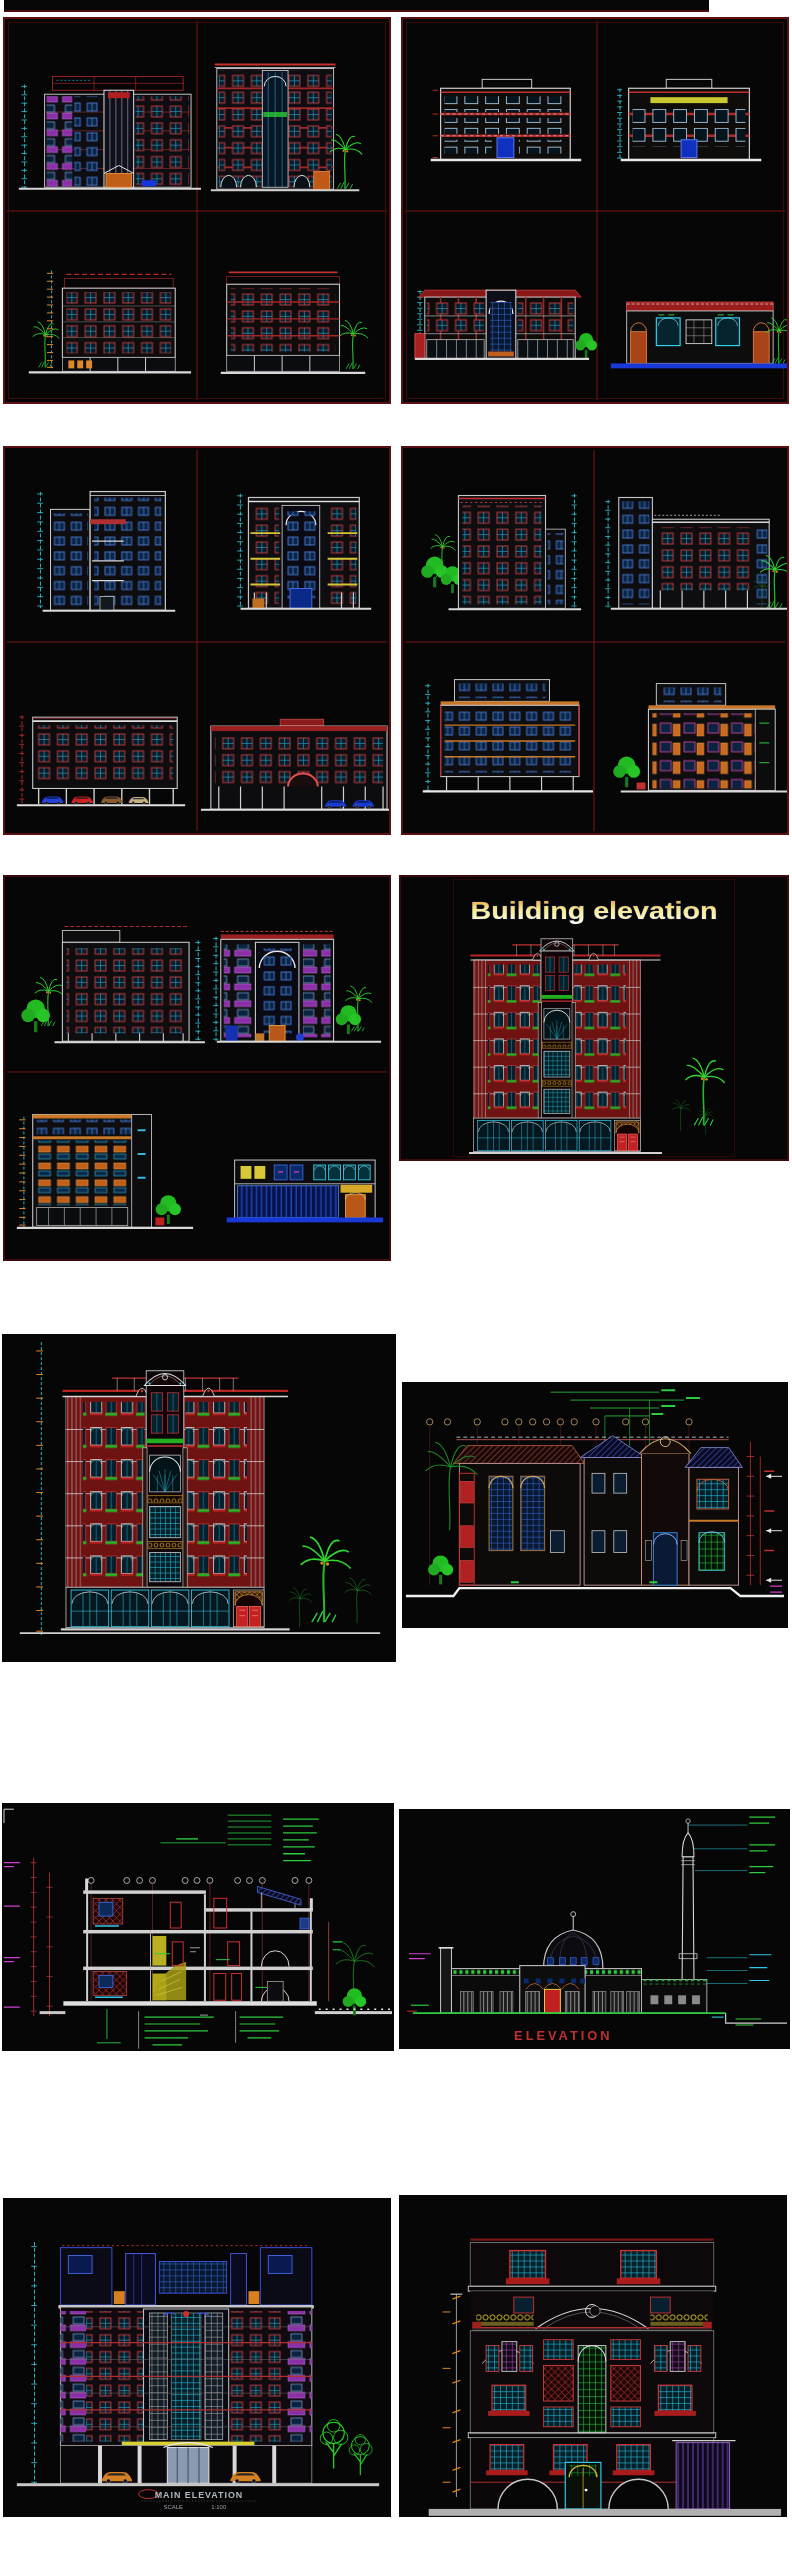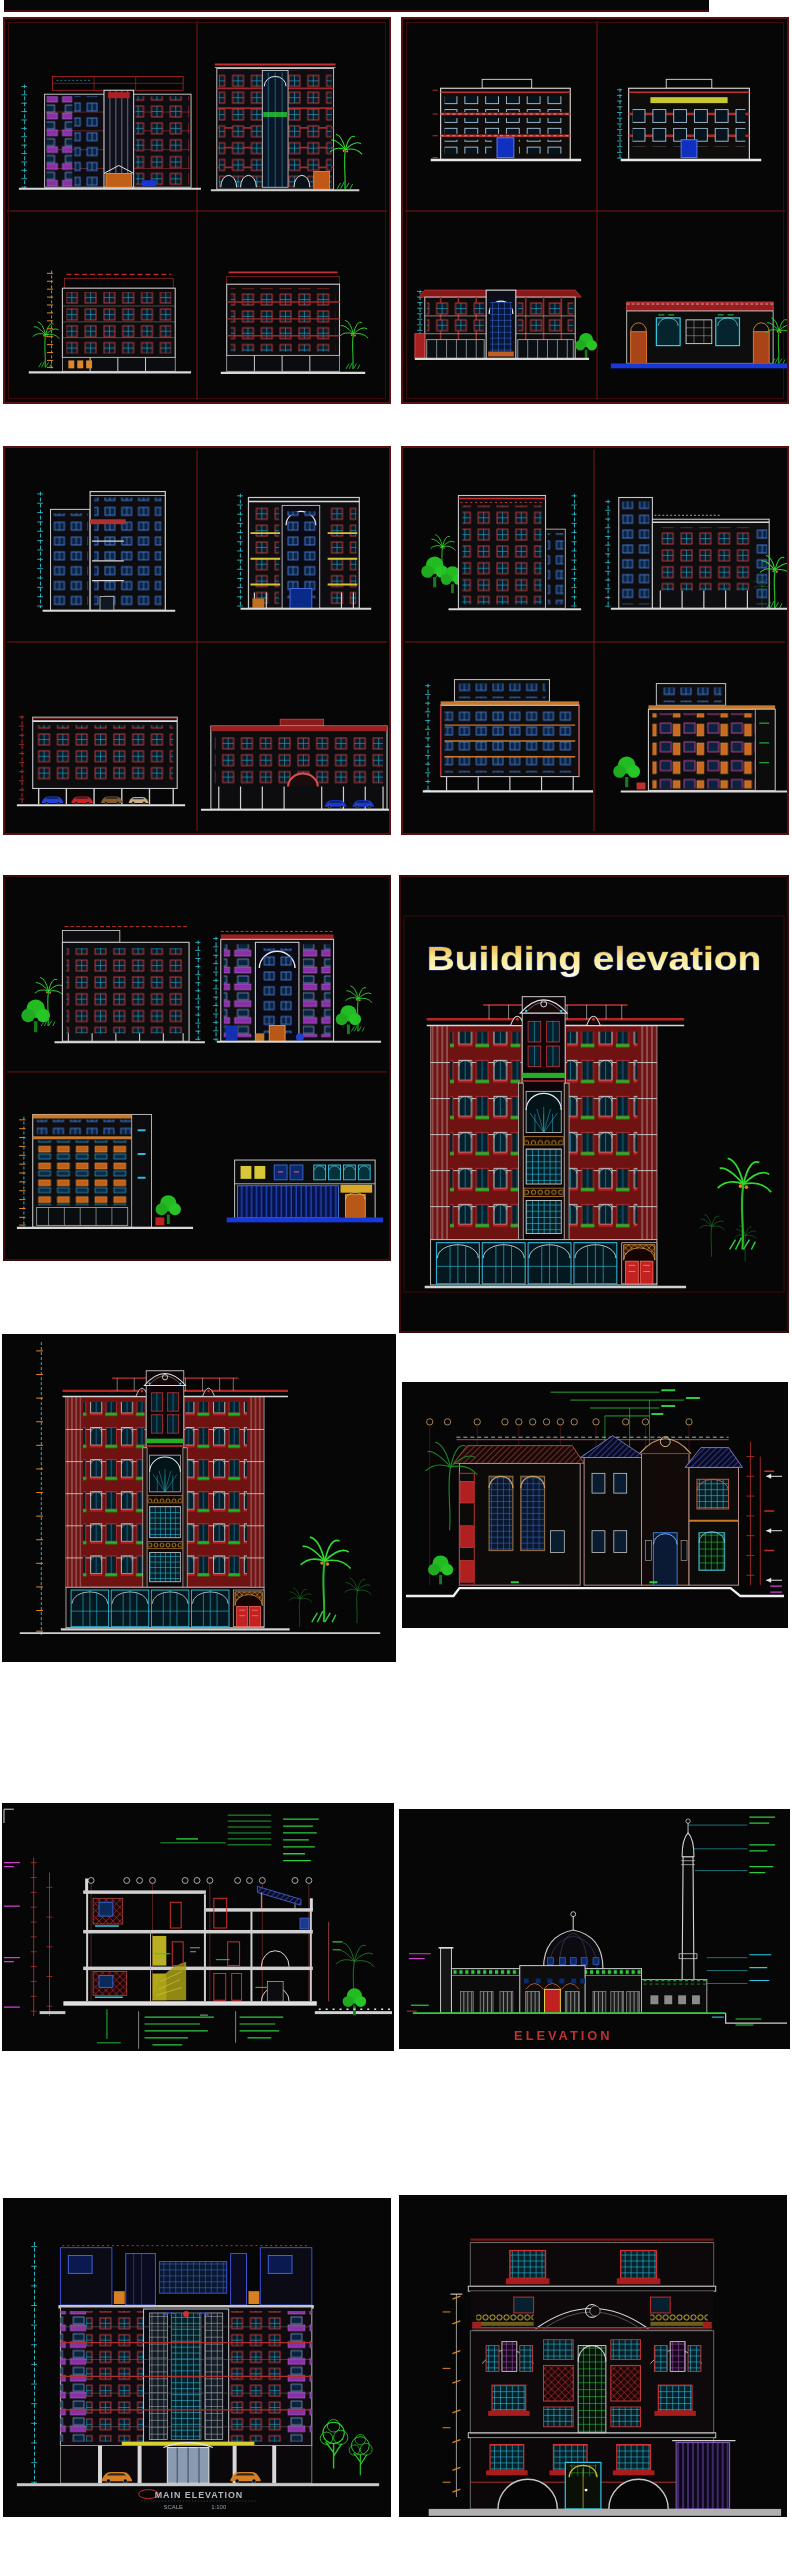--- a/index.html
+++ b/index.html
@@ -574,21 +574,21 @@
     <line x1="0" y1="24" x2="142" y2="24" stroke="#d8d8d8" stroke-width="0.8"></line>
     <rect x="3" y="26" width="102" height="32" fill="url(#psb)" stroke="#4a8ae8" stroke-width="0.8"></rect>
     <rect x="107" y="25" width="32" height="8" fill="#d8a828"></rect>
     <rect x="112" y="35" width="20" height="23" fill="#b85818" stroke="#e8a040" stroke-width="0.9"></rect>
     <path d="M112,40 A10,7 0 0 1 132,40" stroke="#f0c060" stroke-width="0.8" fill="none"></path>
     <rect x="-8" y="58" width="158" height="5" fill="#1838d8"></rect>
   </g>
 </svg>
 </section>
 
-<section class="panel framed-dark" style="left:399px;top:875px;width:390px;height:458px">
+<section class="panel framed-dark" style="left:399px;top:875px;width:390px;height:286px">
 <svg viewBox="0 0 390 386">
   <rect x="3" y="3" width="384" height="380" fill="none" stroke="#4a0c0c" stroke-width="0.8"></rect>
   <text x="195" y="58" text-anchor="middle" font-size="34" font-weight="bold" textLength="338" lengthAdjust="spacingAndGlyphs" fill="url(#goldGrad)" stroke="#2a3f8f" stroke-width="1" paint-order="stroke">Building elevation</text>
   <use href="#sHotel" x="20" y="70" width="272" height="312"></use>
   <use href="#sPalm" x="316" y="230" width="60" height="128"></use>
   <use href="#sPalmD" x="300" y="296" width="28" height="60"></use>
   <use href="#sPalmD" x="336" y="310" width="24" height="48"></use>
 </svg>
 </section>
 

